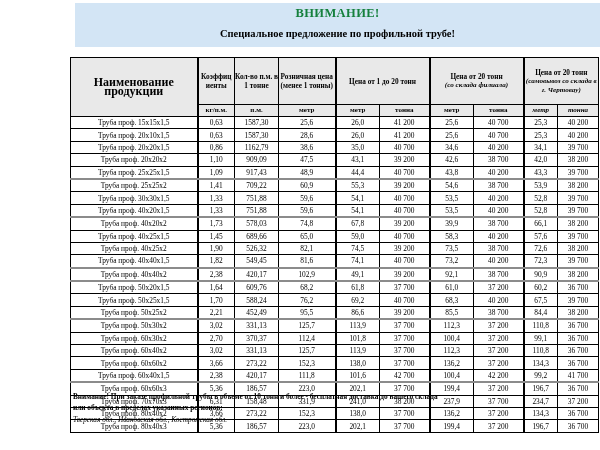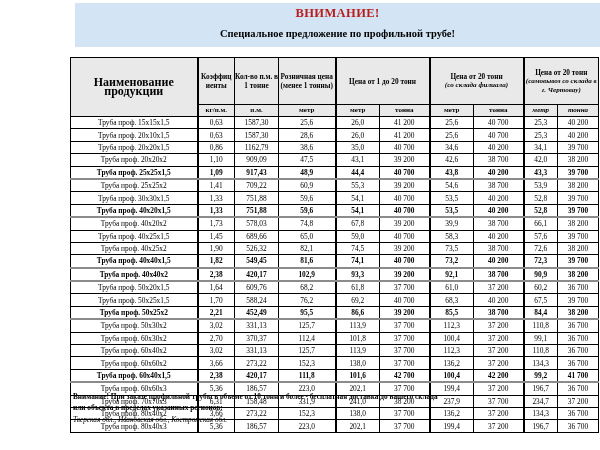--- a/index.html
+++ b/index.html
@@ -30,21 +30,21 @@
     height: 44px;
     background: #d3e5f5;
     text-align: center;
     box-sizing: border-box;
     padding-top: 2px;
   }
   .banner-title {
     font-size: 12.5px;
     font-weight: bold;
     letter-spacing: 0.4px;
-    color: #b91c1c;
+    color: #15803d;
     line-height: 17px;
     margin: 0;
   }
   .banner-sub {
     font-size: 10.5px;
     font-weight: bold;
     color: #000;
     line-height: 16px;
     margin: 13px;
     margin-top: 4px;
@@ -111,21 +111,21 @@
   td.prod {
     text-align: center;
     padding-left: 3px;
     font-size: 7.4px;
     white-space: nowrap;
   }
   td.num {
     text-align: center;
     font-size: 7.4px;
   }
-  tr.band td { border-bottom: 2.2px solid #8b8b8b; font-weight: bold; }
+  tr.band td { border-bottom: 2.2px solid #8b8b8b; }
 
   
   col.c-prod { width: 127px; }
   col.c-coef { width: 37px; }
   col.c-pm   { width: 44px; }
   col.c-ret  { width: 57px; }
   col.c-m1   { width: 44px; }
   col.c-t1   { width: 50px; }
   col.c-m2   { width: 44px; }
   col.c-t2   { width: 50px; }
@@ -361,21 +361,21 @@
             <td class="num sepL">73,2</td>
             <td class="num sepR">40 200</td>
             <td class="num sepL">72,3</td>
             <td class="num">39 700</td>
           </tr>
           <tr class="band">
             <td class="prod">Труба проф. 40х40х2</td>
             <td class="num sepL">2,38</td>
             <td class="num">420,17</td>
             <td class="num sepR">102,9</td>
-            <td class="num sepL">93,3</td>
+            <td class="num sepL">49,1</td>
             <td class="num sepR">39 200</td>
             <td class="num sepL">92,1</td>
             <td class="num sepR">38 700</td>
             <td class="num sepL">90,9</td>
             <td class="num">38 200</td>
           </tr>
           <tr>
             <td class="prod">Труба проф. 50х20х1,5</td>
             <td class="num sepL">1,64</td>
             <td class="num">609,76</td>

